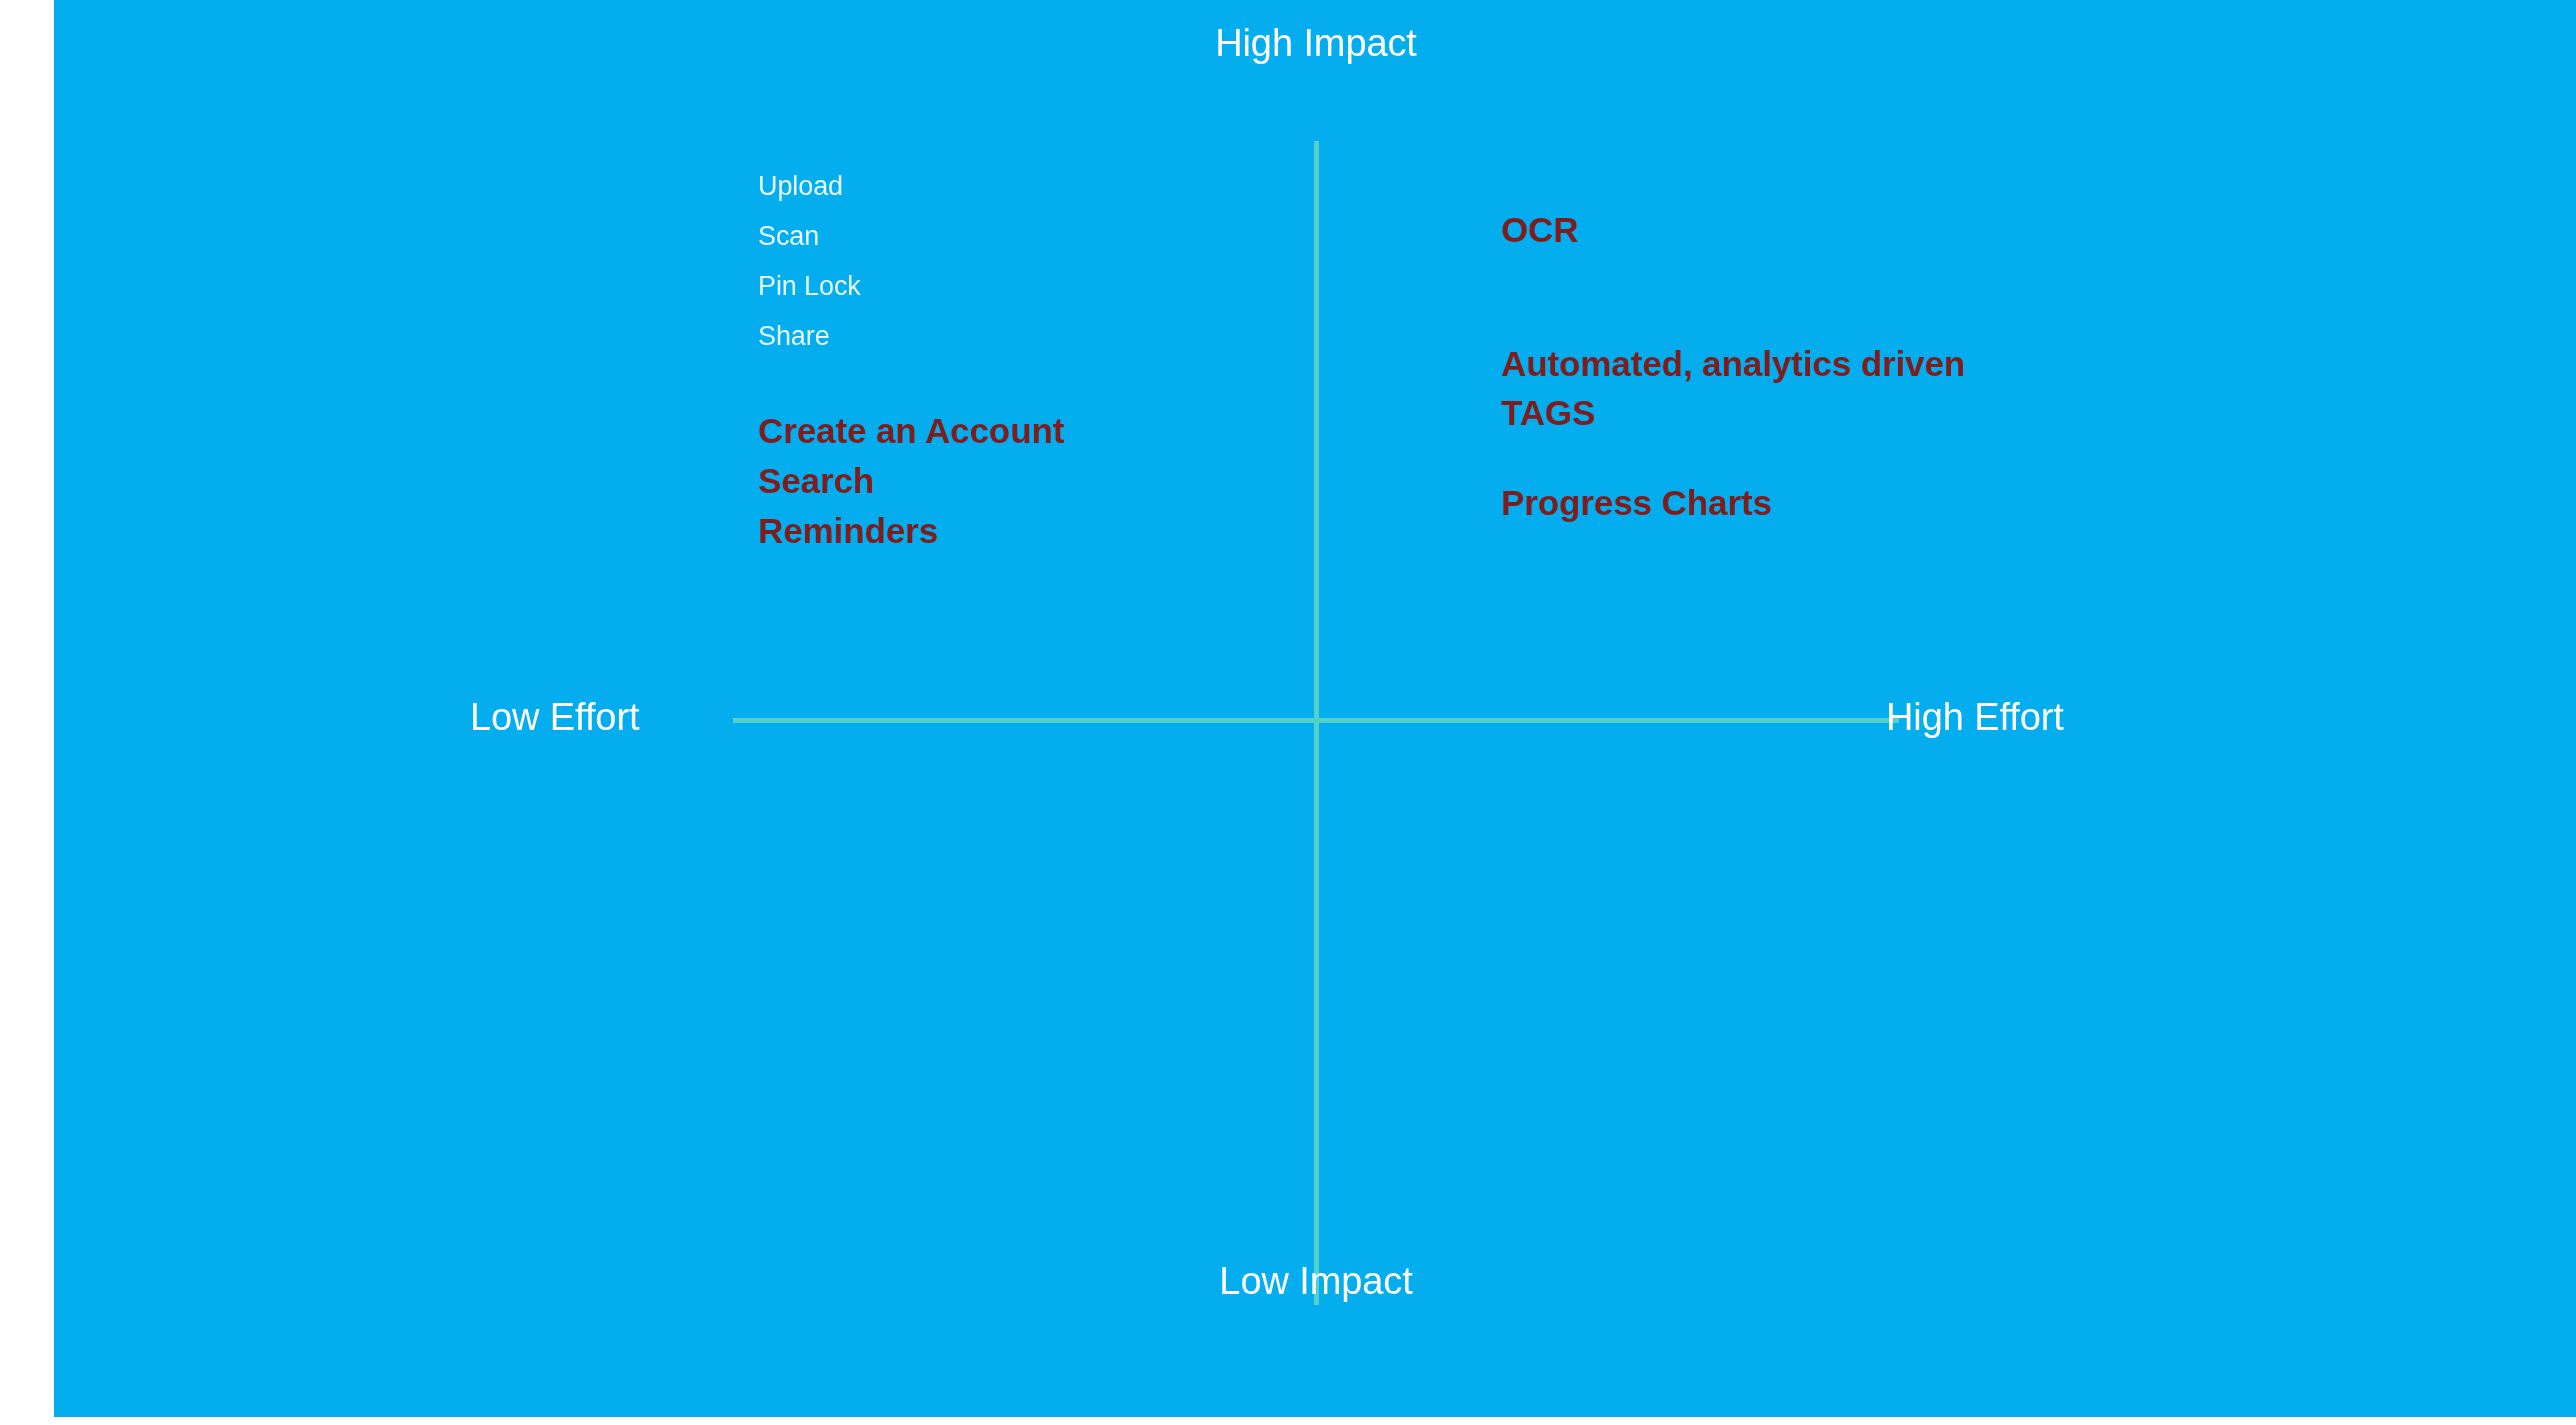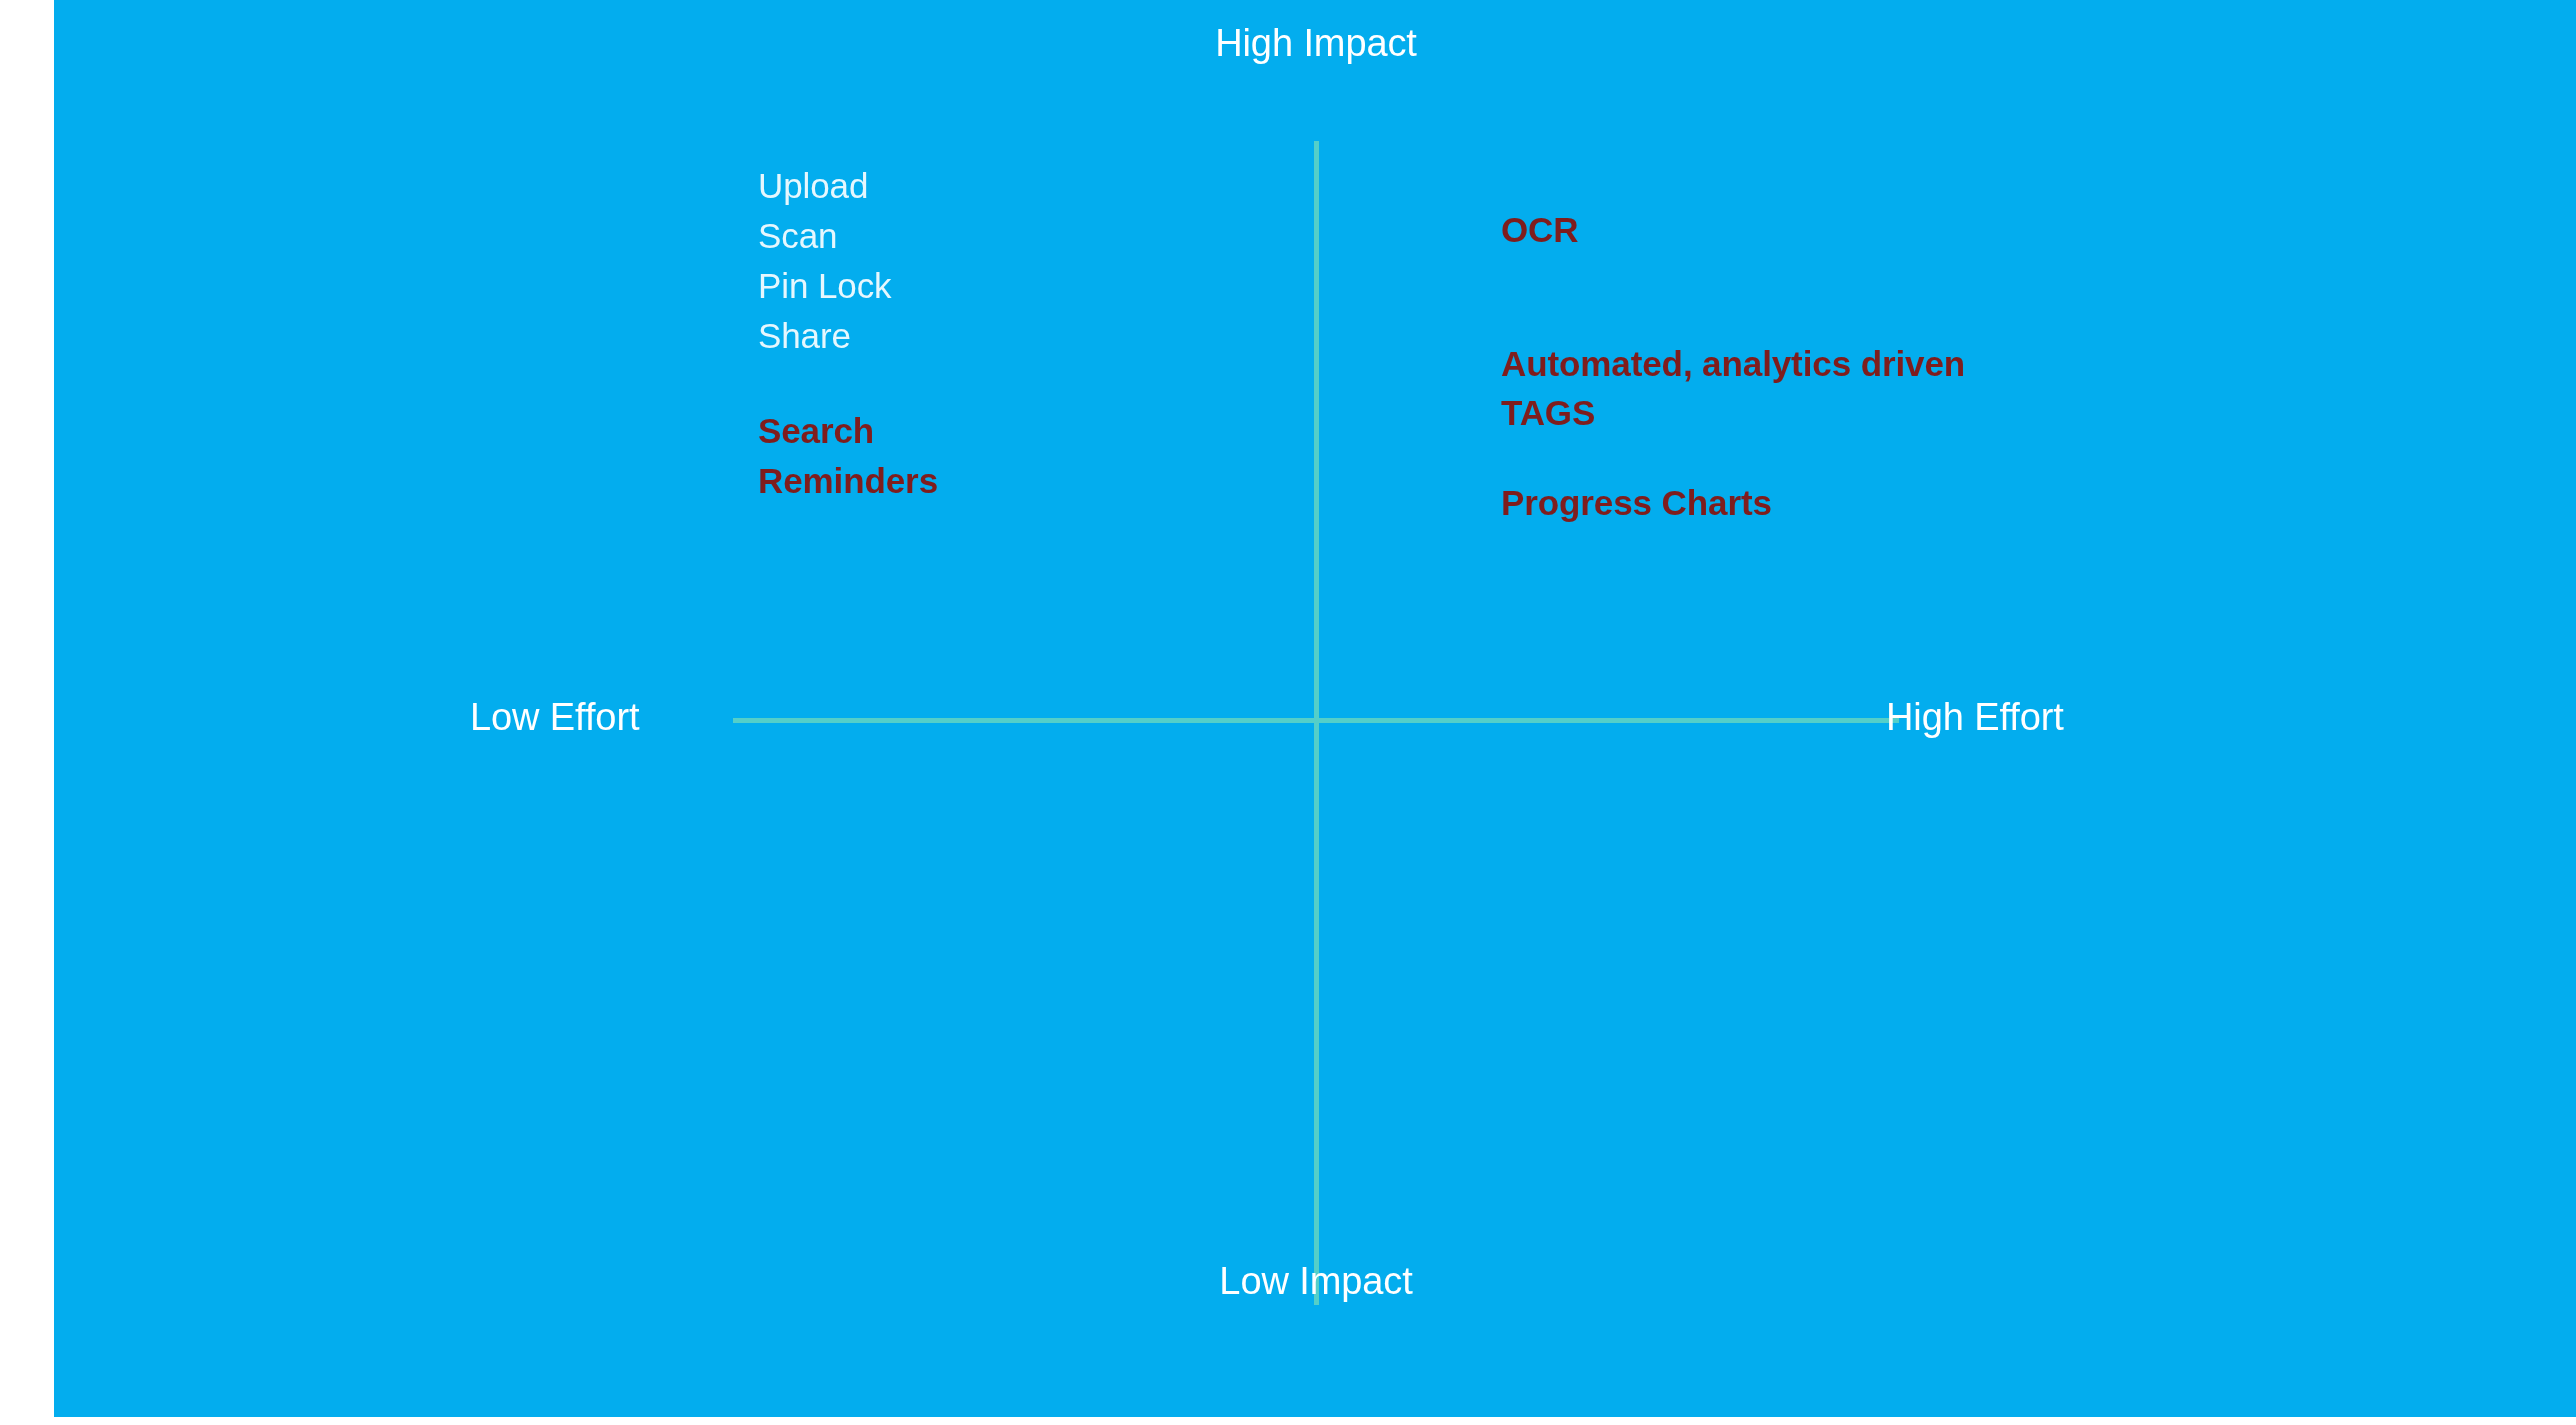--- a/index.html
+++ b/index.html
@@ -89,21 +89,21 @@
   .item-group {
     position: absolute;
   }
   .item {
     color: #ffffff;
     white-space: pre-wrap;
     letter-spacing: -0.1px;
   }
   .item.light {
     font-weight: 400;
-    font-size: 35px;
+    font-size: 27px;
     line-height: 50px;
     color: rgba(255,255,255,0.90);
   }
   .item.bold {
     font-weight: 700;
     font-size: 35px;
     line-height: 50px;
     color: #7f1d1d;
   }
 
@@ -147,20 +147,21 @@
     <div class="axis-label" id="label-high-effort-inner">High Effort</div>
 
     <div class="item-group" id="ul-soft-group">
       <div class="item light">Upload</div>
       <div class="item light">Scan</div>
       <div class="item light">Pin Lock</div>
       <div class="item light">Share</div>
     </div>
 
     <div class="item-group" id="ul-bold-group">
+      <div class="item bold">Create an Account</div>
       <div class="item bold">Search</div>
       <div class="item bold">Reminders</div>
     </div>
 
     <div class="item-group" id="ur-group-1">
       <div class="item bold">OCR</div>
     </div>
 
     <div class="item-group" id="ur-group-2">
       <div class="item bold multiline">Automated, analytics driven

